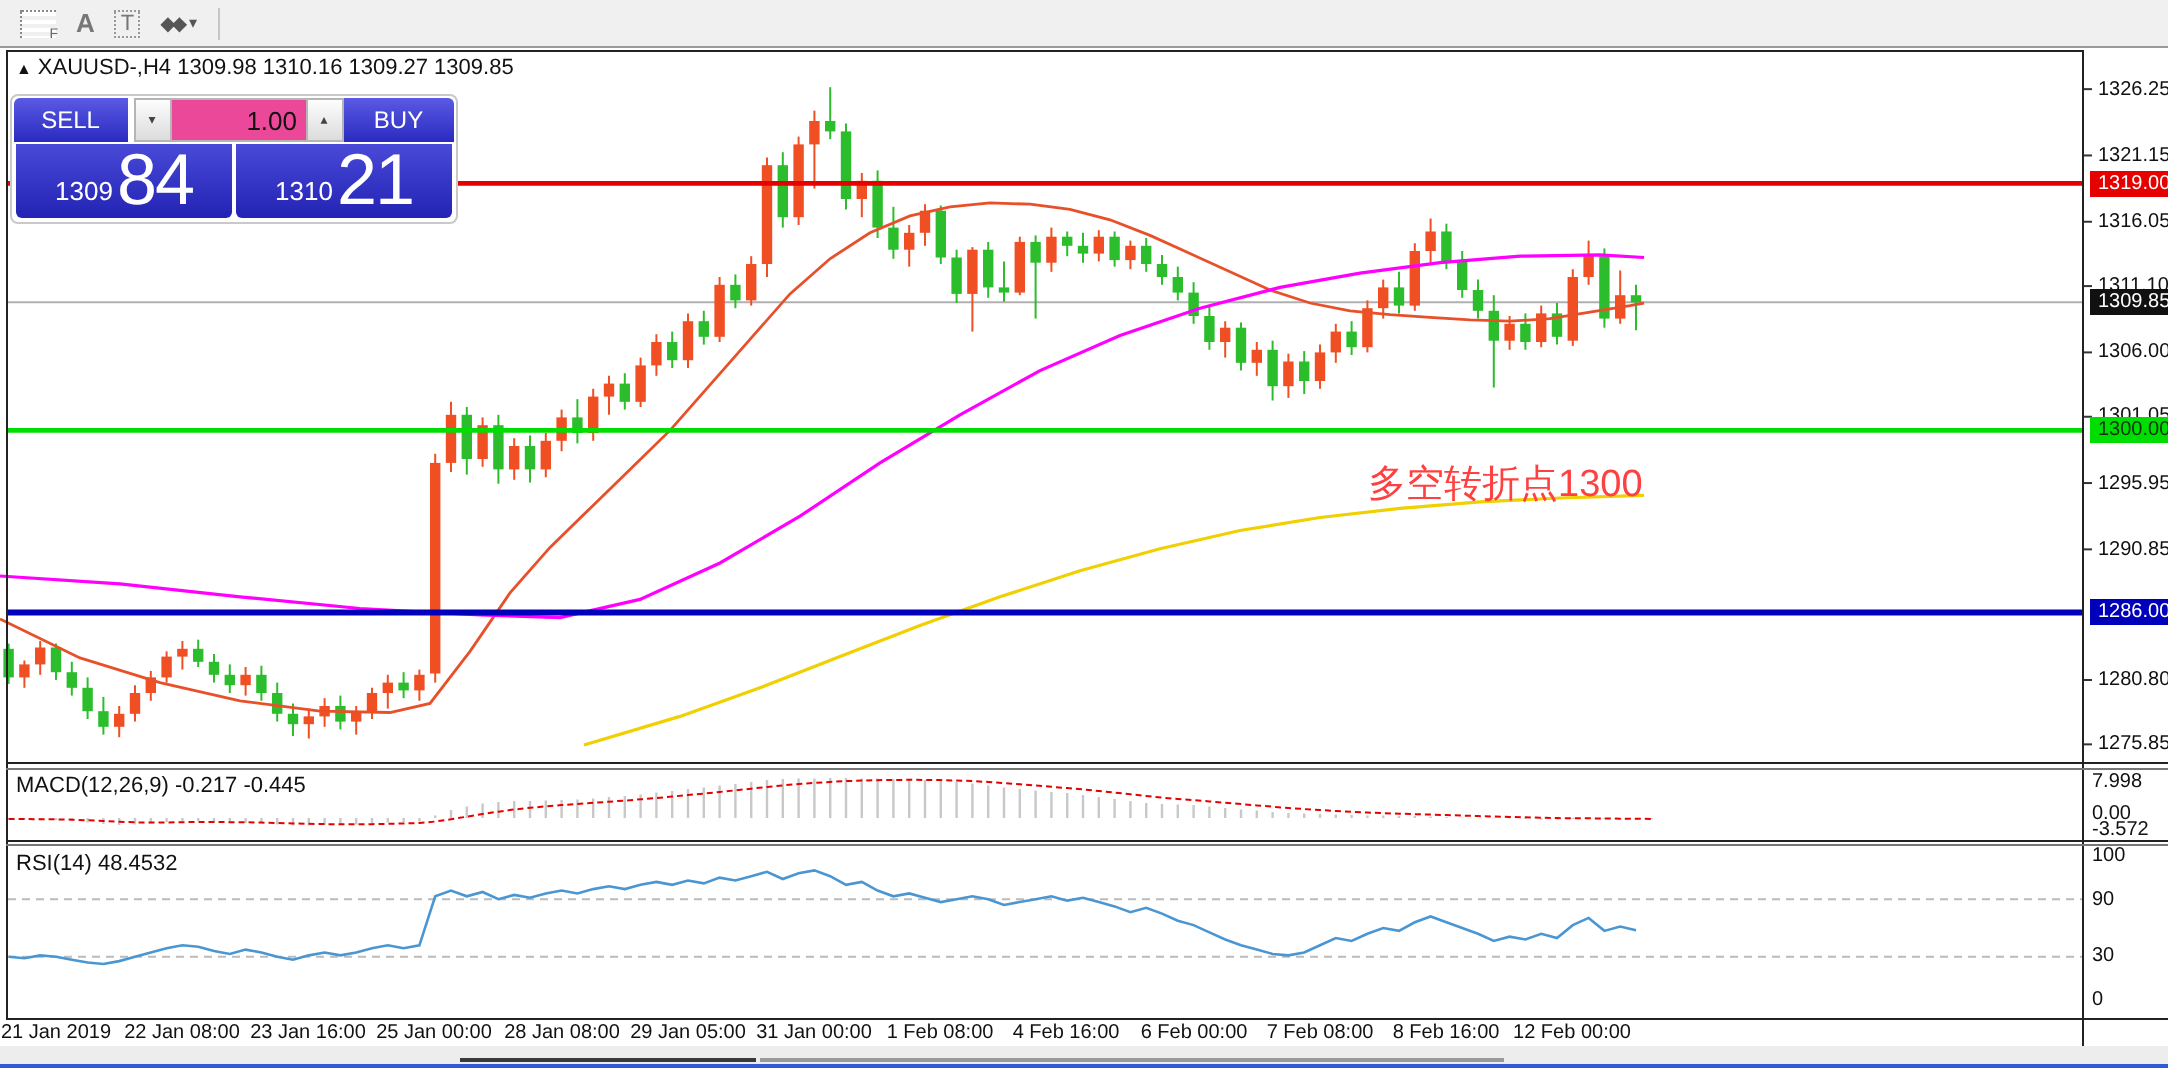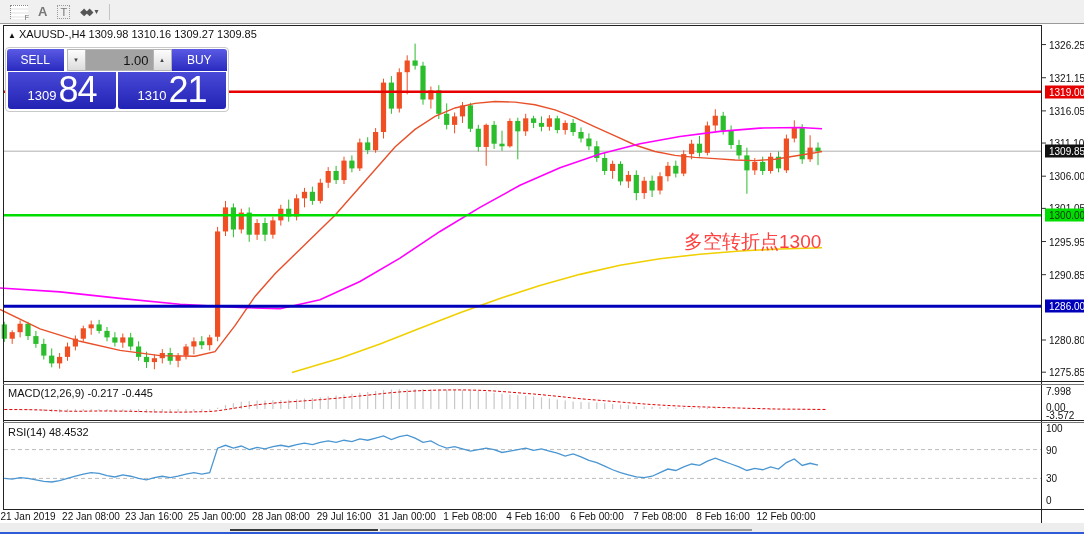--- a/index.html
+++ b/index.html
@@ -28,21 +28,21 @@
   #order-panel{position:absolute;left:5px;top:47px;width:224px;height:65px;background:#fff;
                border:1px solid #c9c9c9;border-radius:4px;padding:1px;box-sizing:border-box;}
   .op-row{display:flex;height:22px;}
   .op-btn{background:linear-gradient(#5a5ae4,#2a2ac0);color:#fff;font-size:12px;display:flex;
           align-items:center;justify-content:center;cursor:pointer;}
   #sell-btn{width:57px;border-radius:3px 0 0 0;}
   #buy-btn{width:56px;border-radius:0 3px 0 0;margin-left:auto;}
   #vol-ctl{display:flex;margin-left:3px;height:22px;}
   .spin{width:17px;background:linear-gradient(#fdfdfd,#dcdcdc);border:1px solid #b5b5b5;font-size:7px;
         color:#444;display:flex;align-items:center;justify-content:center;cursor:pointer;}
-  #vol-field{width:63px;border-top:1px solid #b5b5b5;border-bottom:1px solid #b5b5b5;background:#a3a3a3;
+  #vol-field{width:63px;border-top:1px solid #b5b5b5;border-bottom:1px solid #b5b5b5;background:#ec4899;
              font-size:13px;color:#111;display:flex;align-items:center;justify-content:flex-end;padding-right:4px;}
   .price-tile{position:absolute;top:24px;bottom:2px;background:linear-gradient(#4a4ad8,#2222b4);
               border-radius:0 0 3px 3px;color:#fff;display:flex;align-items:flex-end;justify-content:center;cursor:pointer;}
   #sell-tile{left:2px;width:108px;}
   #buy-tile{right:2px;width:108px;}
   .p-small{font-size:13px;margin:6px 2px 6px 0;}
   .p-big{font-size:36px;line-height:36px;margin-bottom:1px;letter-spacing:-1px;}
   
   .ind-label{position:absolute;font-size:11px;color:#111;}
   #annotation{position:absolute;left:684px;top:229px;font-size:19px;color:#ff4040;}
@@ -472,21 +472,21 @@
     <div class="sub-tick" style="top: 449.6px;">90</div>
     <div class="sub-tick" style="top: 478.4px;">30</div>
     <div class="sub-tick" style="top: 500px;">0</div>
   </div>
 <div id="xaxis">
     <div class="x-lab" style="left: 28px;">21 Jan 2019</div>
     <div class="x-lab" style="left: 91px;">22 Jan 08:00</div>
     <div class="x-lab" style="left: 154px;">23 Jan 16:00</div>
     <div class="x-lab" style="left: 217px;">25 Jan 00:00</div>
     <div class="x-lab" style="left: 281px;">28 Jan 08:00</div>
-    <div class="x-lab" style="left: 344px;">29 Jul 16:00</div>
+    <div class="x-lab" style="left: 344px;">29 Jan 05:00</div>
     <div class="x-lab" style="left: 407px; text-align: center;">31 Jan 00:00</div>
     <div class="x-lab" style="left: 470px;">1 Feb 08:00</div>
     <div class="x-lab" style="left: 533px;">4 Feb 16:00</div>
     <div class="x-lab" style="left: 597px;">6 Feb 00:00</div>
     <div class="x-lab" style="left: 660px;">7 Feb 08:00</div>
     <div class="x-lab" style="left: 723px;">8 Feb 16:00</div>
     <div class="x-lab" style="left: 786px;">12 Feb 00:00</div>
   </div>
 
 <div id="bottom-strip">

